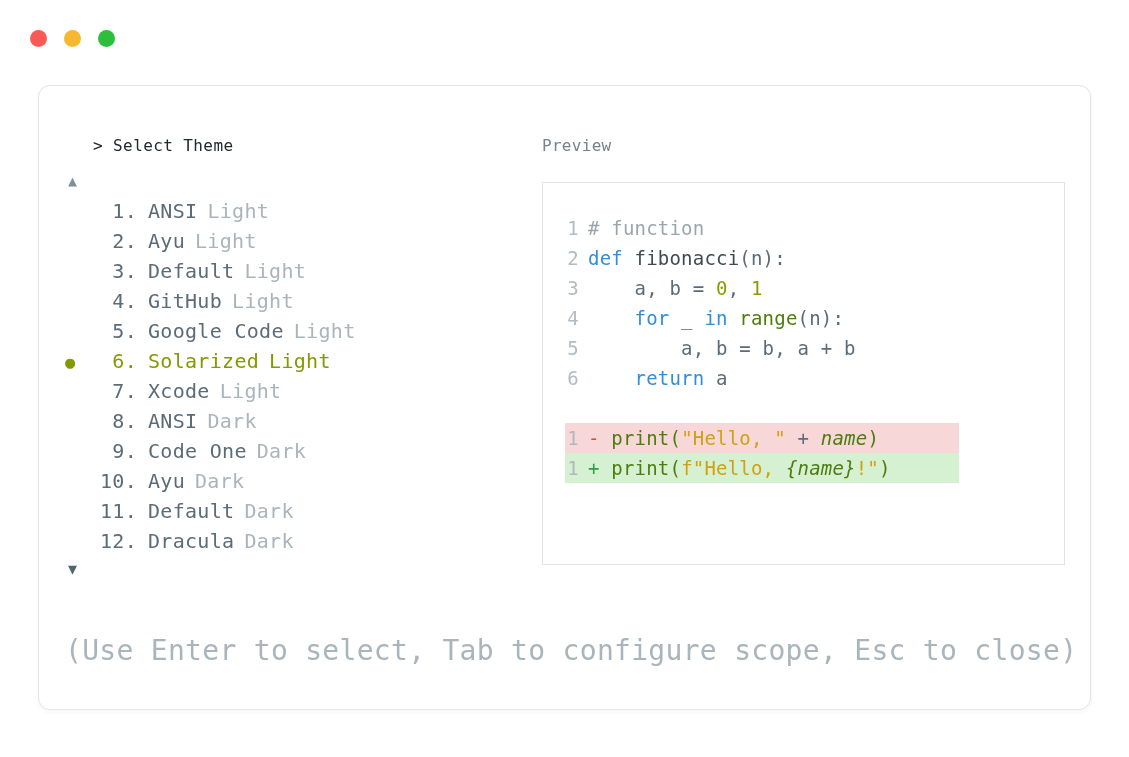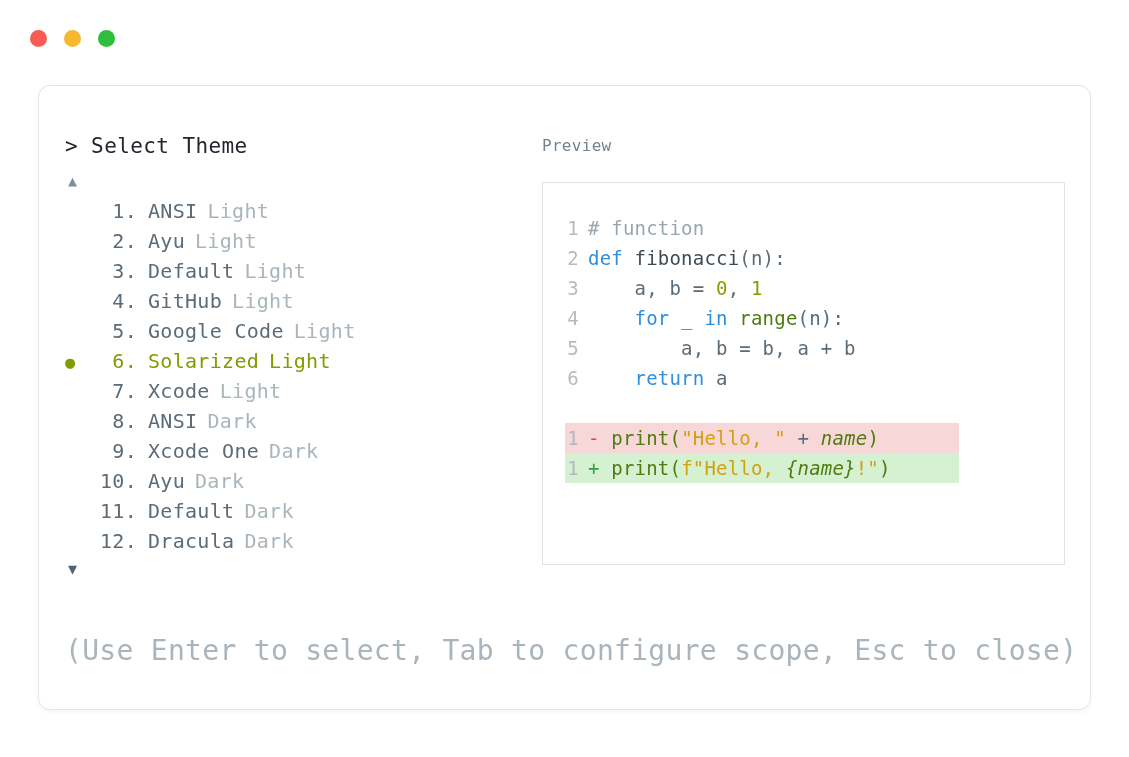--- a/index.html
+++ b/index.html
@@ -55,25 +55,26 @@
   }
 
   
   .left-col {
     position: absolute;
     left: 26px;
     top: 46px;
     width: 470px;
   }
   .prompt-line {
-    font-size: 21px;
+    font-size: 16px;
     line-height: 28px;
     color: #22262e;
     letter-spacing: 0.4px;
     white-space: pre;
+    margin-left: 28px;
   }
   .scroll-arrow {
     font-size: 15px;
     line-height: 26px;
     height: 26px;
     letter-spacing: 0;
     padding-left: 3px;
   }
   .scroll-arrow.up   { color: #7d9099; margin-top: 8px; }
   .scroll-arrow.down { color: #4e6572; }
@@ -201,21 +202,21 @@
       <div class="scroll-arrow up">▲</div>
       <div class="theme-list">
           <div class="theme-row"><span class="bullet-cell"></span><span class="idx-cell">1.</span><span class="dot-cell"></span><span class="name-cell">ANSI</span><span class="mode-cell">Light</span></div>
           <div class="theme-row"><span class="bullet-cell"></span><span class="idx-cell">2.</span><span class="dot-cell"></span><span class="name-cell">Ayu</span><span class="mode-cell">Light</span></div>
           <div class="theme-row"><span class="bullet-cell"></span><span class="idx-cell">3.</span><span class="dot-cell"></span><span class="name-cell">Default</span><span class="mode-cell">Light</span></div>
           <div class="theme-row"><span class="bullet-cell"></span><span class="idx-cell">4.</span><span class="dot-cell"></span><span class="name-cell">GitHub</span><span class="mode-cell">Light</span></div>
           <div class="theme-row"><span class="bullet-cell"></span><span class="idx-cell">5.</span><span class="dot-cell"></span><span class="name-cell">Google Code</span><span class="mode-cell">Light</span></div>
           <div class="theme-row selected"><span class="bullet-cell">●</span><span class="idx-cell">6.</span><span class="dot-cell"></span><span class="name-cell">Solarized</span><span class="mode-cell">Light</span></div>
           <div class="theme-row"><span class="bullet-cell"></span><span class="idx-cell">7.</span><span class="dot-cell"></span><span class="name-cell">Xcode</span><span class="mode-cell">Light</span></div>
           <div class="theme-row"><span class="bullet-cell"></span><span class="idx-cell">8.</span><span class="dot-cell"></span><span class="name-cell">ANSI</span><span class="mode-cell">Dark</span></div>
-          <div class="theme-row"><span class="bullet-cell"></span><span class="idx-cell">9.</span><span class="dot-cell"></span><span class="name-cell">Xcode One</span><span class="mode-cell">Dark</span></div>
+          <div class="theme-row"><span class="bullet-cell"></span><span class="idx-cell">9.</span><span class="dot-cell"></span><span class="name-cell">Code One</span><span class="mode-cell">Dark</span></div>
           <div class="theme-row"><span class="bullet-cell"></span><span class="idx-cell">10.</span><span class="dot-cell"></span><span class="name-cell">Ayu</span><span class="mode-cell">Dark</span></div>
           <div class="theme-row"><span class="bullet-cell"></span><span class="idx-cell">11.</span><span class="dot-cell"></span><span class="name-cell">Default</span><span class="mode-cell">Dark</span></div>
           <div class="theme-row"><span class="bullet-cell"></span><span class="idx-cell">12.</span><span class="dot-cell"></span><span class="name-cell">Dracula</span><span class="mode-cell">Dark</span></div>
         </div>
       <div class="scroll-arrow down">▼</div>
     </div>
 
     <div class="right-col">
       <div class="preview-label">Preview</div>
       <div class="code-box">

